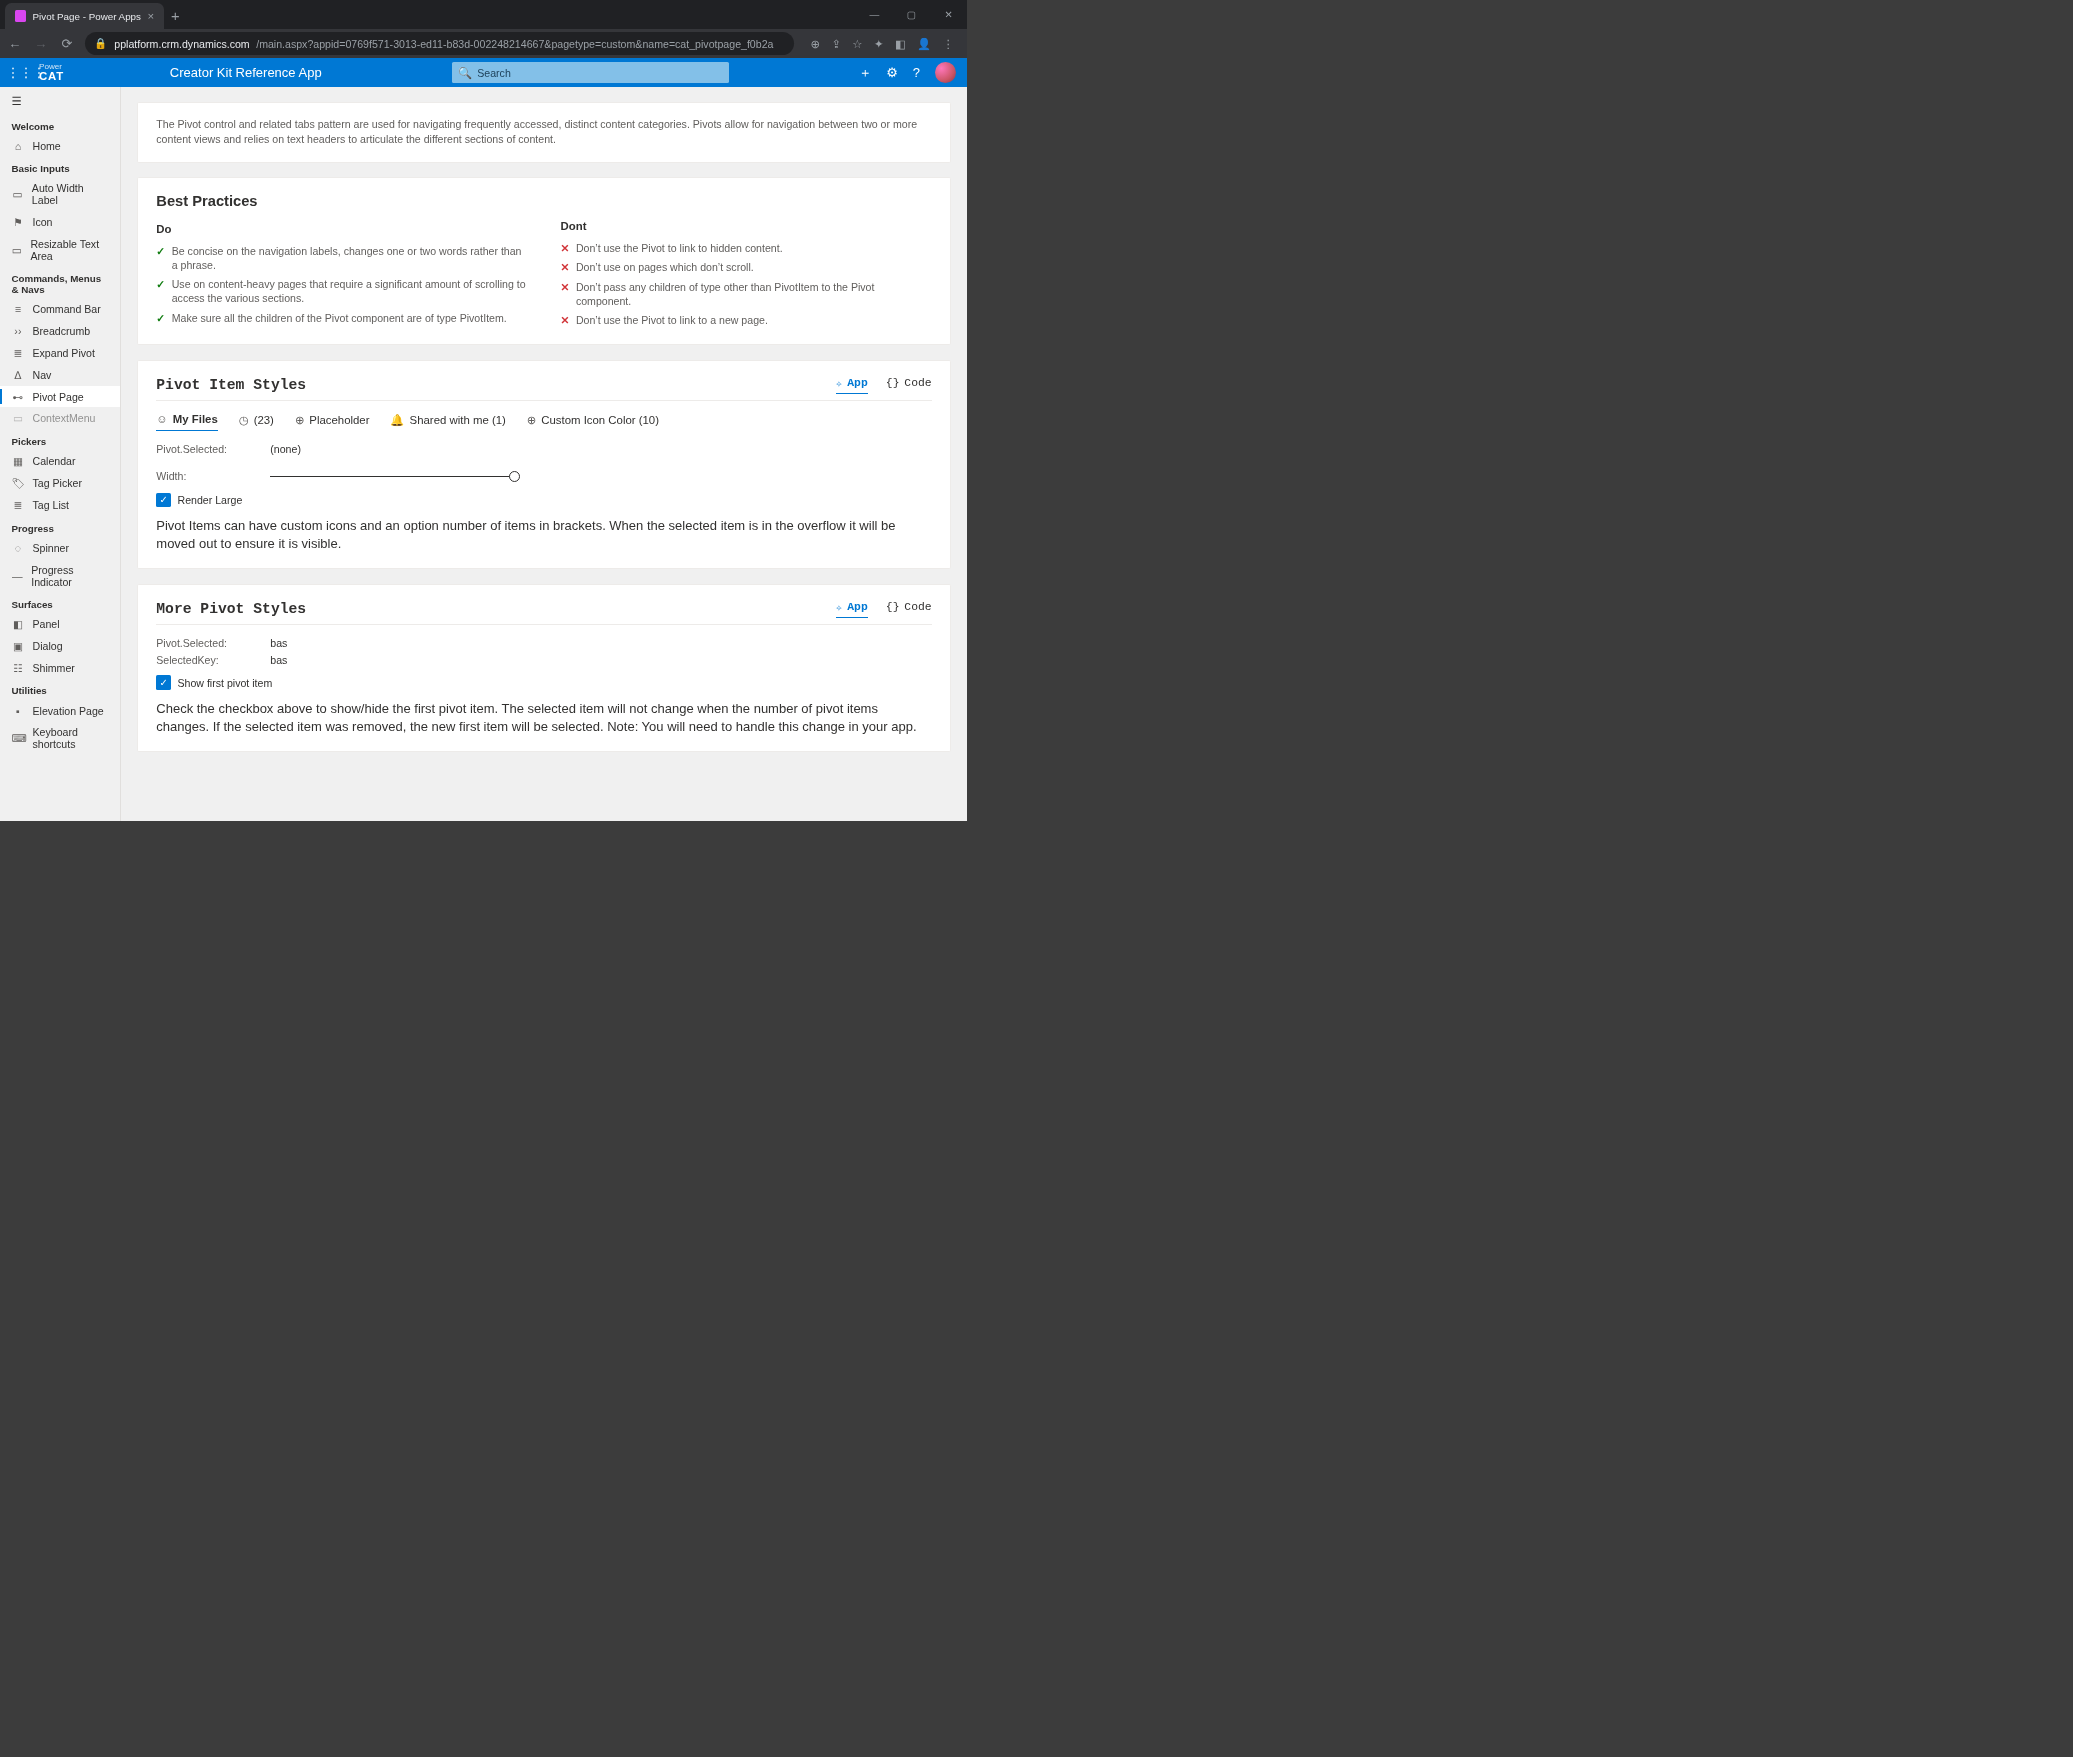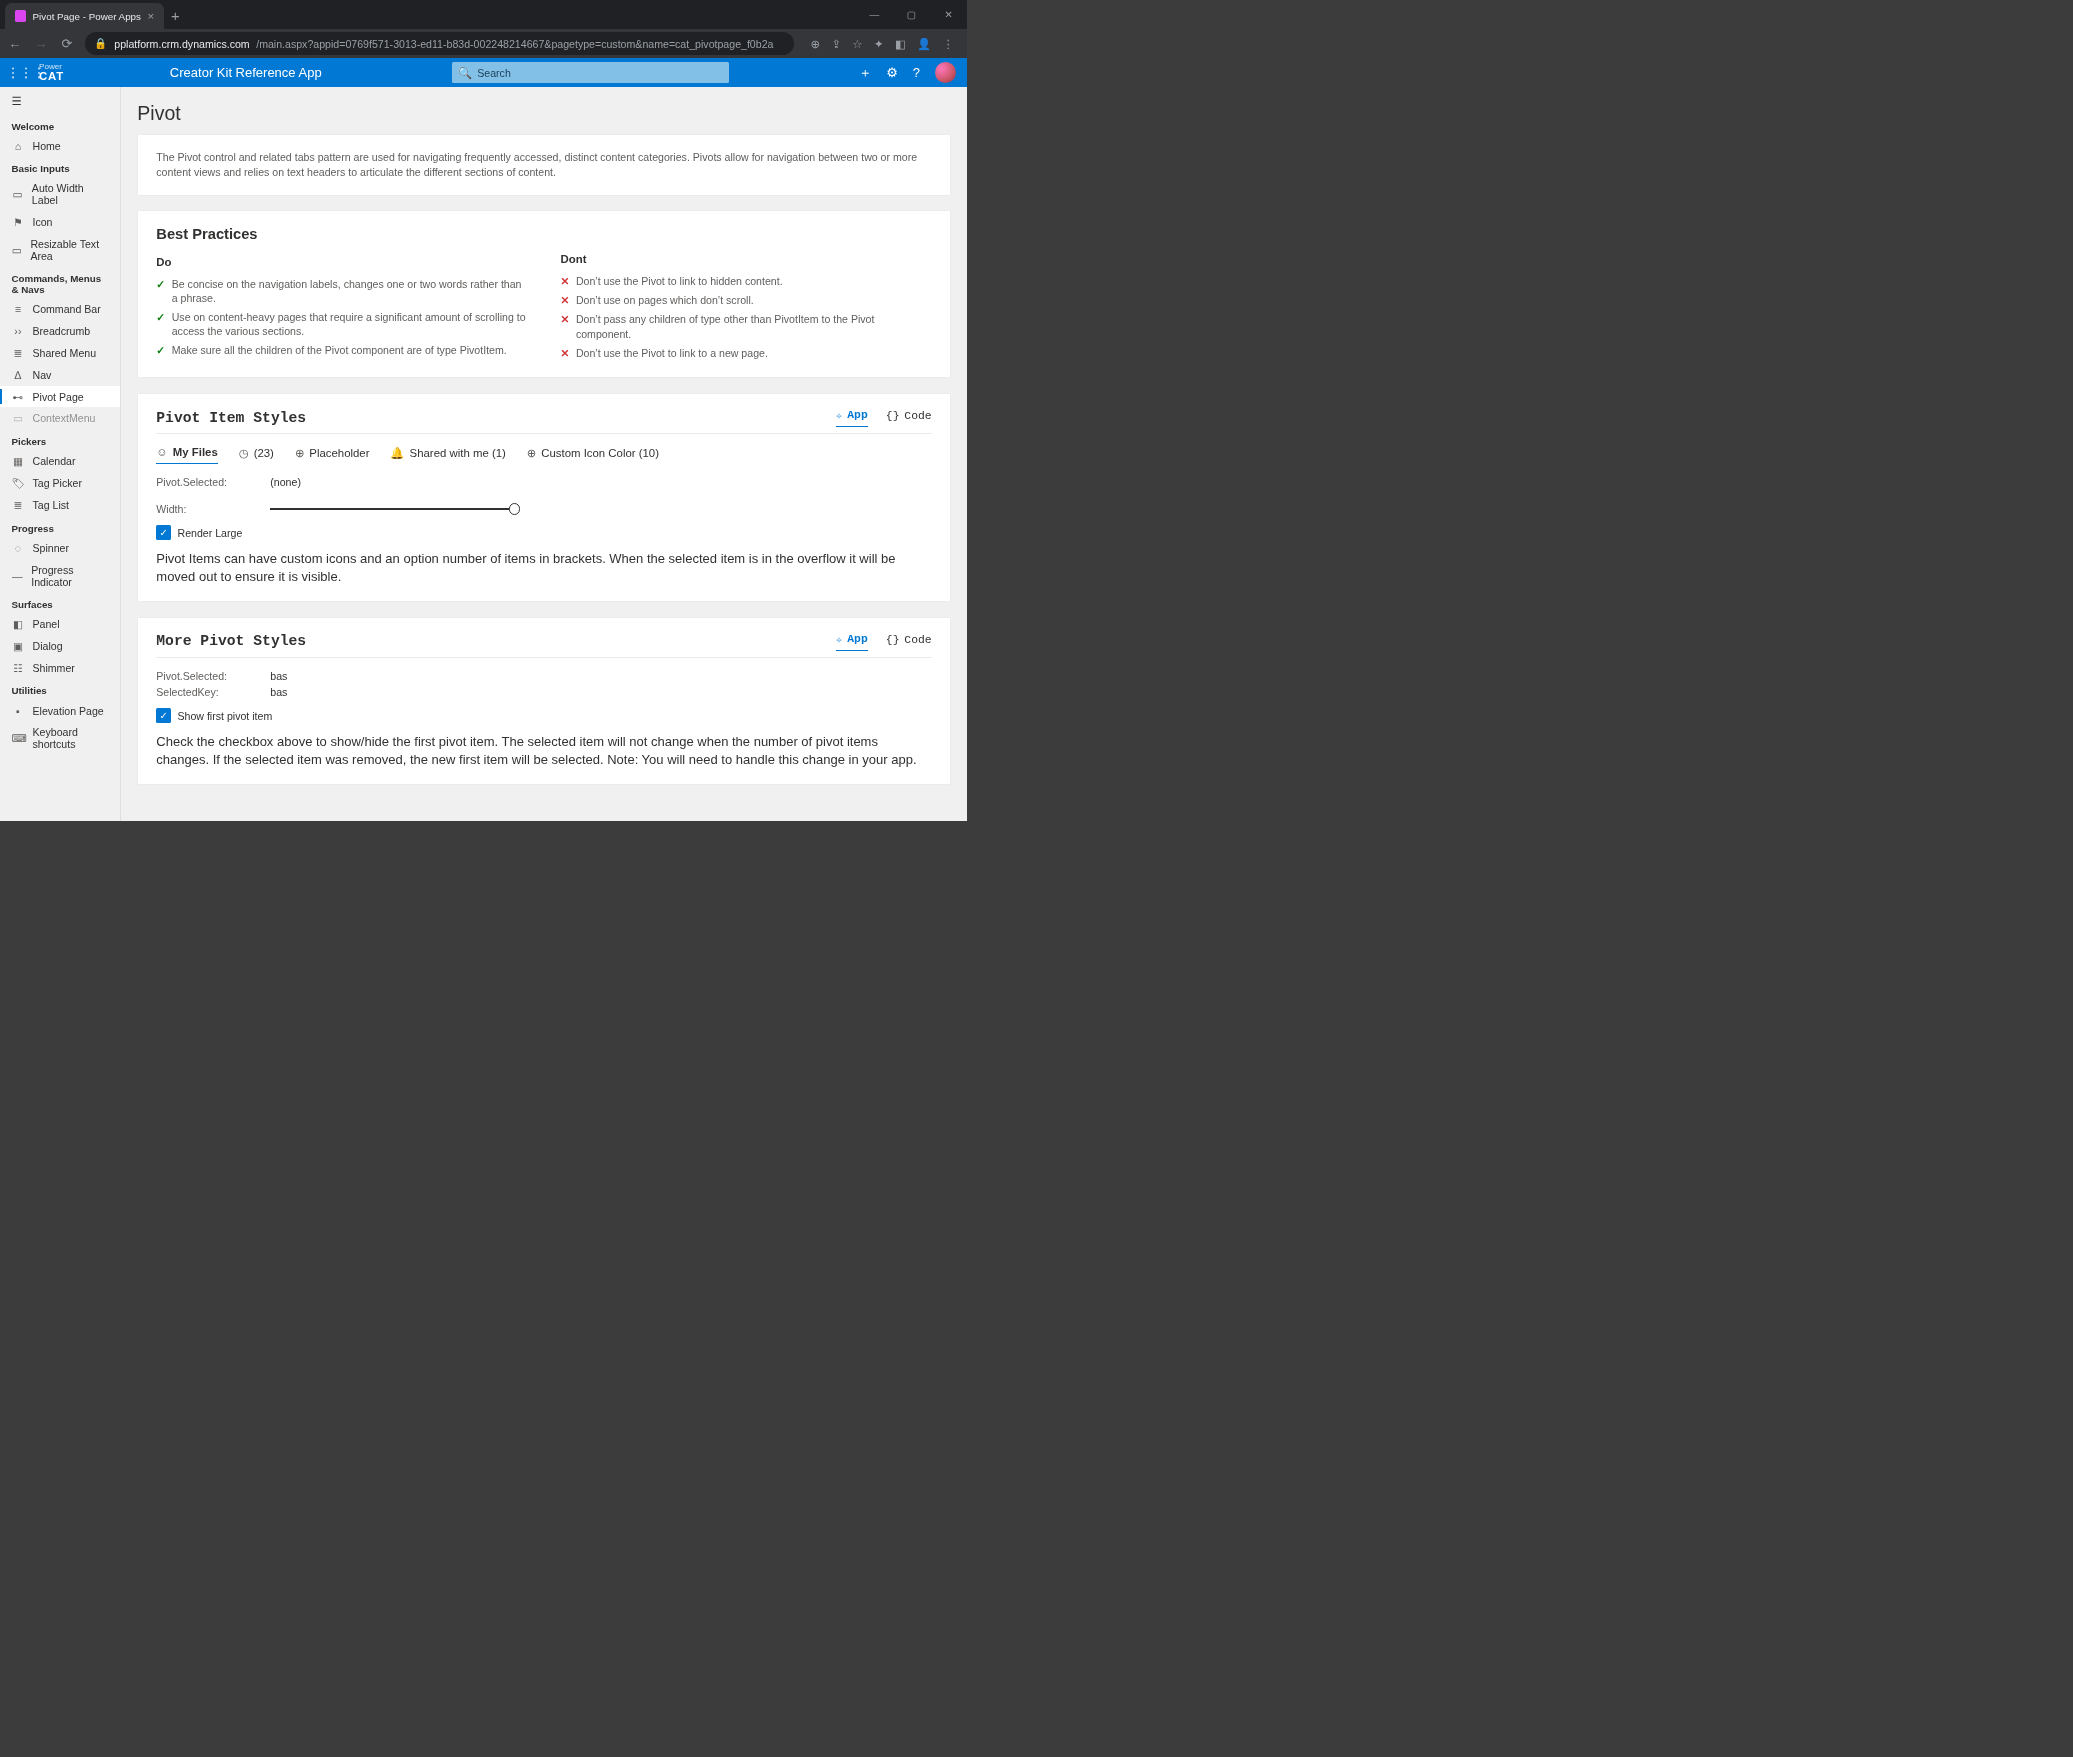--- a/index.html
+++ b/index.html
@@ -168,21 +168,21 @@
         <div class="side-item">
             <span class="ico">≡</span>
             <span>Command Bar</span>
           </div>
         <div class="side-item">
             <span class="ico">››</span>
             <span>Breadcrumb</span>
           </div>
         <div class="side-item">
             <span class="ico">≣</span>
-            <span>Shared Menu</span>
+            <span>Expand Pivot</span>
           </div>
         <div class="side-item">
             <span class="ico">ᐃ</span>
             <span>Nav</span>
           </div>
         <div class="side-item active">
             <span class="ico">⊷</span>
             <span>Pivot Page</span>
           </div>
         <div class="side-item">
@@ -233,21 +233,20 @@
             <span class="ico">▪</span>
             <span>Elevation Page</span>
           </div>
         <div class="side-item">
             <span class="ico">⌨</span>
             <span>Keyboard shortcuts</span>
           </div>
       </div>
 
       <div class="content">
-        <h1 class="page-title">Pivot</h1>
 
         <div class="card">
           <div class="intro">The Pivot control and related tabs pattern are used for navigating frequently accessed, distinct content categories. Pivots allow for navigation between two or more content views and relies on text headers to articulate the different sections of content.</div>
         </div>
 
         <div class="card">
           <h3 class="bp-title">Best Practices</h3>
           <div class="bp-cols">
             <div class="bp-col">
               <h4>Do</h4>

